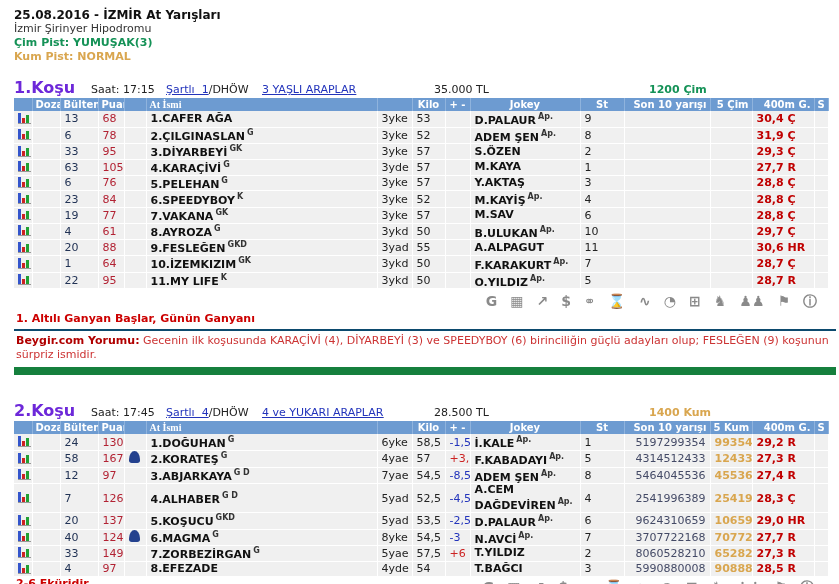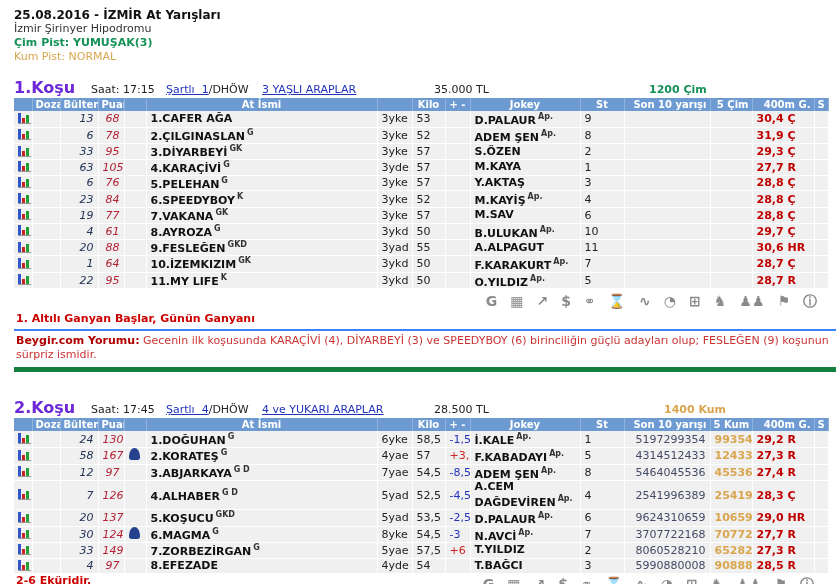--- a/index.html
+++ b/index.html
@@ -9,53 +9,53 @@
     font-family: "DejaVu Sans", "Liberation Sans", sans-serif;
     font-size: 11px; color: #222;
   }
   .page { padding: 8px 0 0 14px; width: 839px; }
 
   
   .top-head { margin-bottom: 14px; line-height: 14px; }
   .date-title { font-weight: bold; font-size: 12px; color:#111; }
   .hippodrome { color:#333; }
   .cim-pist { font-weight: bold; color:#159257; }
-  .kum-pist { font-weight: normal; color:#d9a64f; }
+  .kum-pist { font-weight: bold; color:#d9a64f; }
 
   
   .race-line { display:flex; align-items: baseline; height:18px; margin-bottom:2px; white-space:pre; }
   .race-no   { width:77px; font-weight:bold; font-size:16px; color:#6d28d9; }
   .race-time { width:75px; }
   .race-cond { width:96px; }
   .race-cond a, .race-group a { color:#2233bb; text-decoration:underline; cursor:pointer; }
   .race-group{ width:172px;text-decoration:underline; }
   .race-prize{ width:215px; }
   .race-track{ font-weight:bold; }
   .track-grass{ color:#159257; }
-  .track-dirt { color:#d9a64f;margin-left:15px; }
+  .track-dirt { color:#d9a64f; }
 
   
   table.race { border-collapse: collapse; table-layout: fixed; width: 812px; }
   thead th {
     background:#6d9bd1; color:#fff; font-size:10px; font-weight:bold;
     height:13px; padding:0 3px; text-align:center; overflow:hidden; white-space:nowrap;
     border-right:1px solid #8fb3dd;
   }
-  th.c-name { text-align:center; }
+  th.c-name { text-align:left;font-family:Liberation Serif, serif; }
   th.c-son10, th.c-five, th.c-g400 { text-align:right; }
   th.c-icon{width:18px;} th.c-dozaj{width:28px;} th.c-bulten{width:38px;}
   th.c-puan{width:26px;} th.c-mini{width:22px;} th.c-name{width:231px;}
   th.c-age{width:35px;} th.c-kilo{width:33px;margin-top:40px;} th.c-diff{width:25px;}
   th.c-jokey{width:110px;} th.c-st{width:44px;} th.c-son10{width:86px;}
   th.c-five{width:42px;} th.c-g400{width:62px;} th.c-s{width:14px;}
   tbody td {
     background:#f0f0f0; height:15px; padding:0 4px; overflow:hidden; white-space:nowrap;
     border-bottom:1px solid #fff; border-right:1px solid #fff; vertical-align:middle;
   }
-  td.c-bulten, td.c-puan { text-align:right; color:#223355;font-style:italic; }
+  td.c-bulten, td.c-puan { color:#223355; }
   td.c-puan { color:#b22233; }
   td.c-name { font-weight:bold; color:#111; }
   td.c-jokey{ font-weight:bold; color:#111; white-space:normal; line-height:12px; }
   td.c-son10{ text-align:right; color:#444a66; }
   td.c-five { text-align:right; color:#d9a64f; font-weight:bold; }
   td.c-g400 { color:#c00000; font-weight:bold; }
   td .sup { font-size:8px; vertical-align:super; font-weight:bold; color:#333; margin-left:2px; }
   td.c-diff.neg { color:#2233bb; }
   td.c-diff.pos { color:#cc2222; }
 
@@ -69,22 +69,22 @@
 
   
   .blinker-icon { display:inline-block; width:11px; height:12px; background:#24418e;
     border-radius:50% 50% 25% 25% / 70% 70% 20% 20%; }
 
   
   .toolbar { display:flex; justify-content:flex-end; align-items:center; gap:13px;
     padding:3px 22px 2px 0; height:22px; }
   .toolbar span { color:#8a8a8a; font-size:14px; font-weight:bold; line-height:16px; cursor:pointer; }
   .race-note { color:#cc0000; font-weight:bold; padding:1px 0 4px 2px;
-    border-bottom:2px solid #3b82f6; width:822px; }
-  .comment { width:822px; padding:3px 2px 5px 2px; border-bottom:5px solid #15803d;
+    border-bottom:2px solid #0c4a6e; width:822px; }
+  .comment { width:822px; padding:3px 2px 5px 2px; border-bottom:8px solid #15803d;
     color:#cc3333; line-height:14px; }
   .comment b { color:#b00000; }
   .r2-footer { display:flex; width:822px; border-bottom:2px solid #7aa0cf; padding-bottom:2px; }
   .r2-footer-left { flex:1; }
   .ekuri { color:#cc0000; font-weight:bold; line-height:14px; padding-left:2px; }
   .r2-footer .toolbar { padding-top:0; }
   .section-gap { height:26px; }
 </style>
 </head>
 <body>
@@ -520,21 +520,21 @@
             <td class="c-g400">29,0 HR</td>
             <td class="c-s"></td>
           </tr>
           <tr>
             <td class="c-icon"><span class="chart-icon">
                 <i class="b1"></i>
                 <i class="b2"></i>
                 <i class="b3"></i>
               </span></td>
             <td class="c-dozaj"></td>
-            <td class="c-bulten">30</td>
+            <td class="c-bulten">40</td>
             <td class="c-puan">124</td>
             <td class="c-mini"><span class="blinker-icon"></span></td>
             <td class="c-name">6.MAGMA<span class="sup">G</span></td>
             <td class="c-age">8yke</td>
             <td class="c-kilo">54,5</td>
             <td class="c-diff neg">-3</td>
             <td class="c-jokey">N.AVCİ<span class="sup">Ap.</span></td>
             <td class="c-st">7</td>
             <td class="c-son10">3707722168</td>
             <td class="c-five">70772</td>

